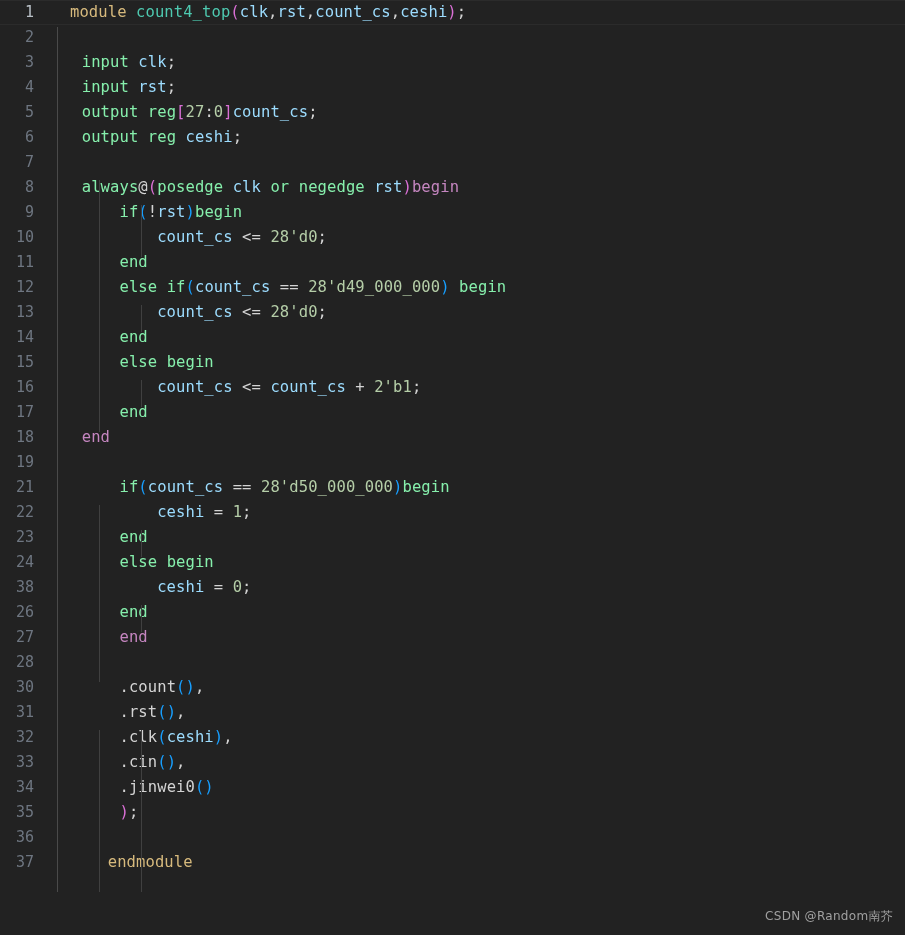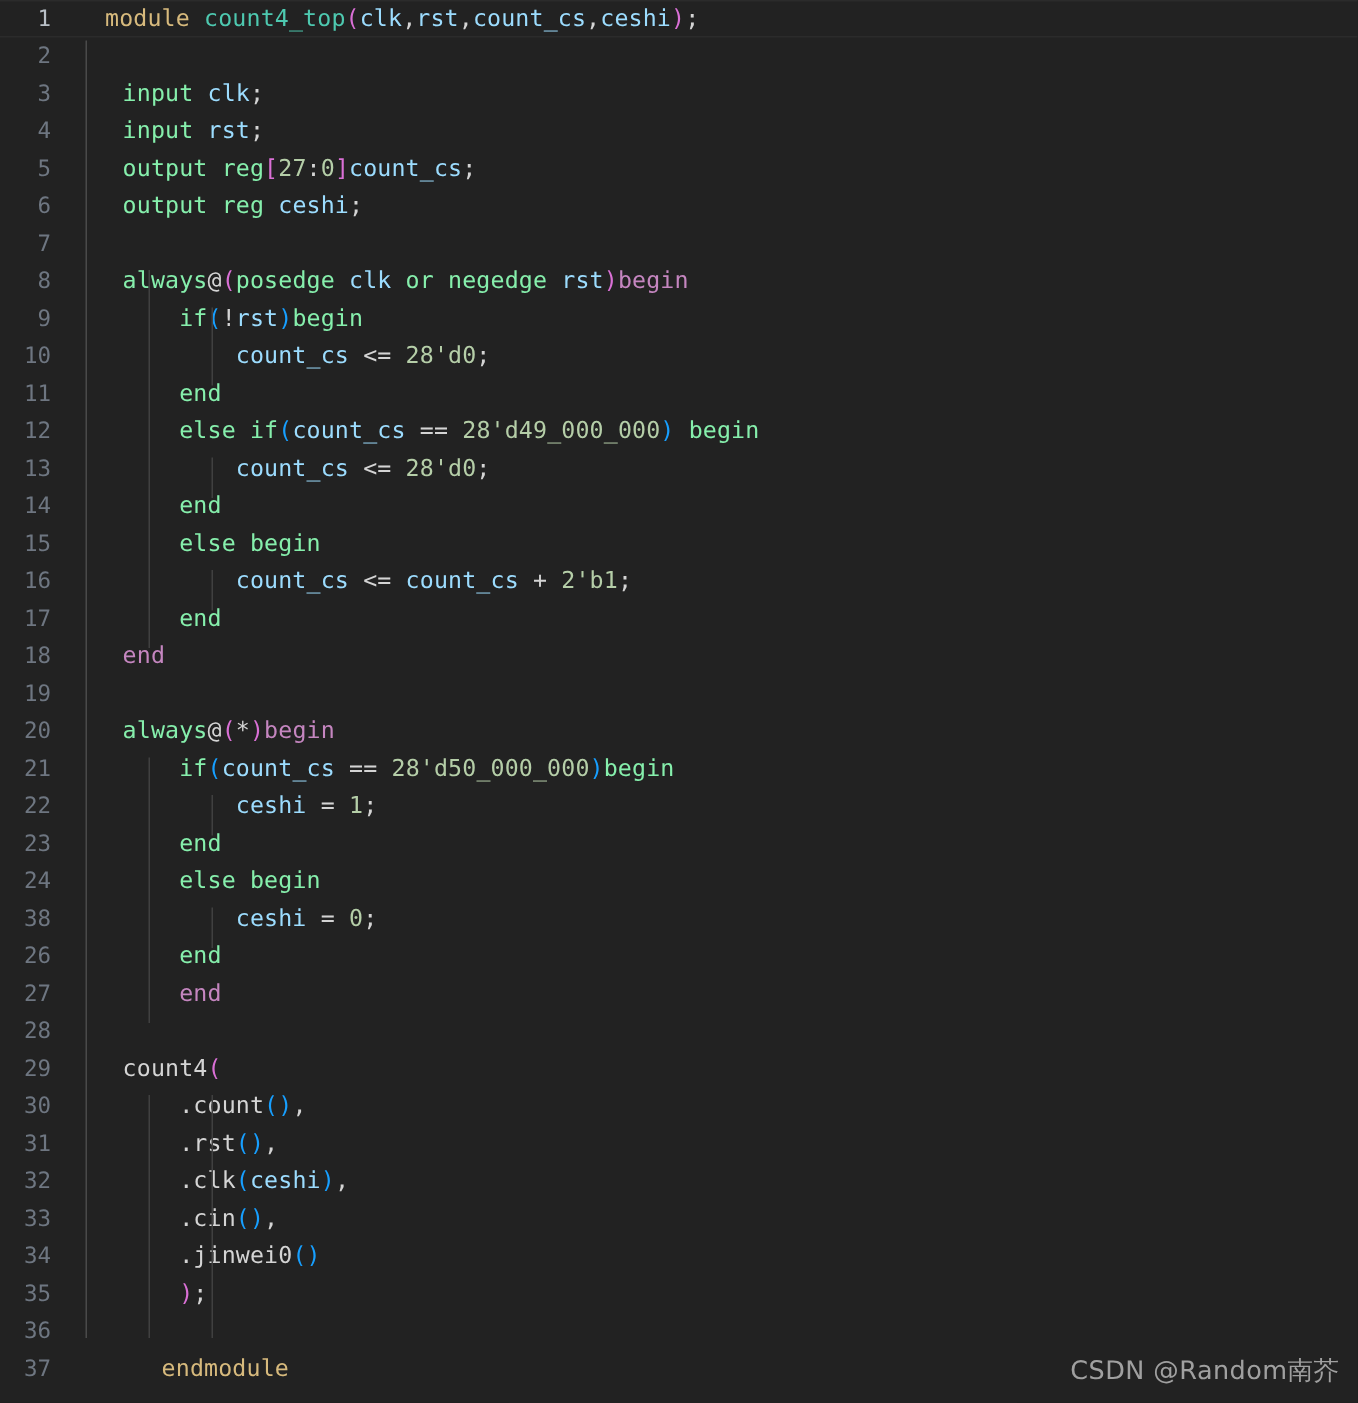--- a/index.html
+++ b/index.html
@@ -95,21 +95,21 @@
   .t-plain   { color: #d4d4d4; }   
   .t-p1      { color: #da70d6; }   
   .t-p2      { color: #179fff; }   
   .t-mag     { color: #c586c0; }   
 
   .watermark {
     position: absolute;
     right: 12px;
     bottom: 10px;
     color: #a0a0a0;
-    font-size: 17px;
+    font-size: 12px;
     font-family: "DejaVu Sans", "Liberation Sans", sans-serif;
     letter-spacing: 0.3px;
     user-select: none;
   }
 </style>
 </head>
 <body>
 
 <div id="editor">
 
@@ -184,24 +184,20 @@
       </div>
       <div class="line">
         <div class="gutter">18</div>
         <div class="content"><span class="t-plain">    </span><span class="t-mag">end</span></div>
       </div>
       <div class="line">
         <div class="gutter">19</div>
         <div class="content"></div>
       </div>
       <div class="line">
-        <div class="gutter">20</div>
-        <div class="content"><span class="t-plain">    </span><span class="t-kw">always</span><span class="t-plain">@</span><span class="t-p1">(</span><span class="t-plain">*</span><span class="t-p1">)</span><span class="t-mag">begin</span></div>
-      </div>
-      <div class="line">
         <div class="gutter">21</div>
         <div class="content"><span class="t-plain">        </span><span class="t-kw">if</span><span class="t-p2">(</span><span class="t-var">count_cs</span><span class="t-plain"> </span><span class="t-plain">==</span><span class="t-plain"> </span><span class="t-num">28'd50_000_000</span><span class="t-p2">)</span><span class="t-kw">begin</span></div>
       </div>
       <div class="line">
         <div class="gutter">22</div>
         <div class="content"><span class="t-plain">            </span><span class="t-var">ceshi</span><span class="t-plain"> </span><span class="t-plain">=</span><span class="t-plain"> </span><span class="t-num">1</span><span class="t-plain">;</span></div>
       </div>
       <div class="line">
         <div class="gutter">23</div>
         <div class="content"><span class="t-plain">        </span><span class="t-kw">end</span></div>
@@ -218,24 +214,20 @@
         <div class="gutter">26</div>
         <div class="content"><span class="t-plain">        </span><span class="t-kw">end</span></div>
       </div>
       <div class="line">
         <div class="gutter">27</div>
         <div class="content"><span class="t-plain">        </span><span class="t-mag">end</span></div>
       </div>
       <div class="line">
         <div class="gutter">28</div>
         <div class="content"></div>
-      </div>
-      <div class="line">
-        <div class="gutter">29</div>
-        <div class="content"><span class="t-plain">    </span><span class="t-plain">count4</span><span class="t-p1">(</span></div>
       </div>
       <div class="line">
         <div class="gutter">30</div>
         <div class="content"><span class="t-plain">        </span><span class="t-plain">.count</span><span class="t-p2">()</span><span class="t-plain">,</span></div>
       </div>
       <div class="line">
         <div class="gutter">31</div>
         <div class="content"><span class="t-plain">        </span><span class="t-plain">.rst</span><span class="t-p2">()</span><span class="t-plain">,</span></div>
       </div>
       <div class="line">

